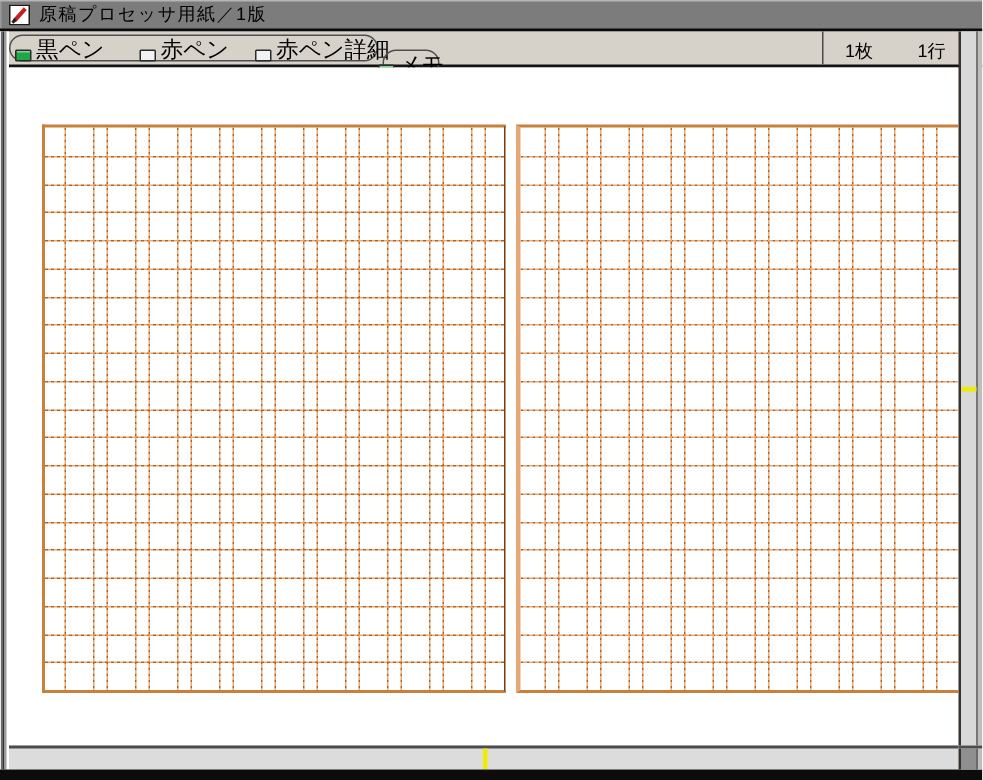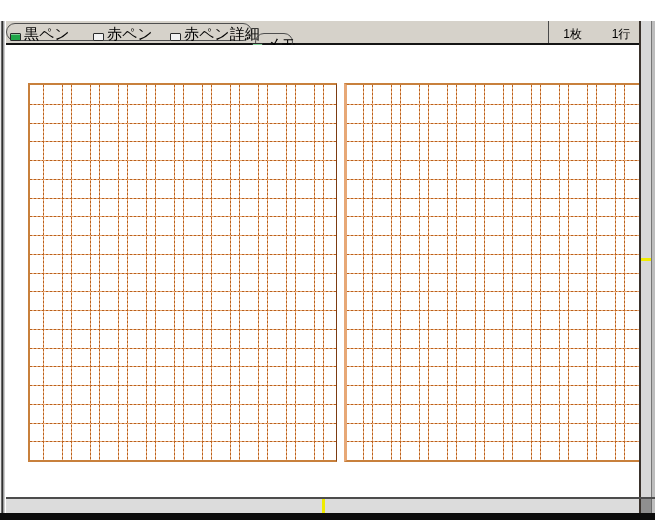--- a/index.html
+++ b/index.html
@@ -92,20 +92,29 @@
     background:linear-gradient(to right,#39312b 0 2px,#8f8f8f 2px 12px,#6a6a6a 12px 13px,#bdbdbd 13px 16px);
     z-index:6;
   }
   .bottom-bar{ position:absolute; left:0; top:513px; width:655px; height:7px; background:#0c0c0c; }
 </style>
 </head>
 <body>
 
 <div id="app">
 
+  <div class="titlebar">
+    <span class="title-icon">
+      <svg viewBox="0 0 14 14" preserveAspectRatio="none">
+        <line x1="3" y1="11.5" x2="11.5" y2="2" stroke="#c42222" stroke-width="3.2"></line>
+        <line x1="1.5" y1="13" x2="4" y2="10.2" stroke="#222" stroke-width="2.4"></line>
+      </svg>
+    </span>
+    <span class="title-text">原稿プロセッサ用紙／1版</span>
+  </div>
 
   <div class="toolbar">
     <div class="pen-group"></div>
 
     <button class="tb-btn tb-btn-0">
       <span class="led led-on"></span>
       <span>黒ペン</span>
     </button>
     <button class="tb-btn tb-btn-1">
       <span class="led led-off"></span>

